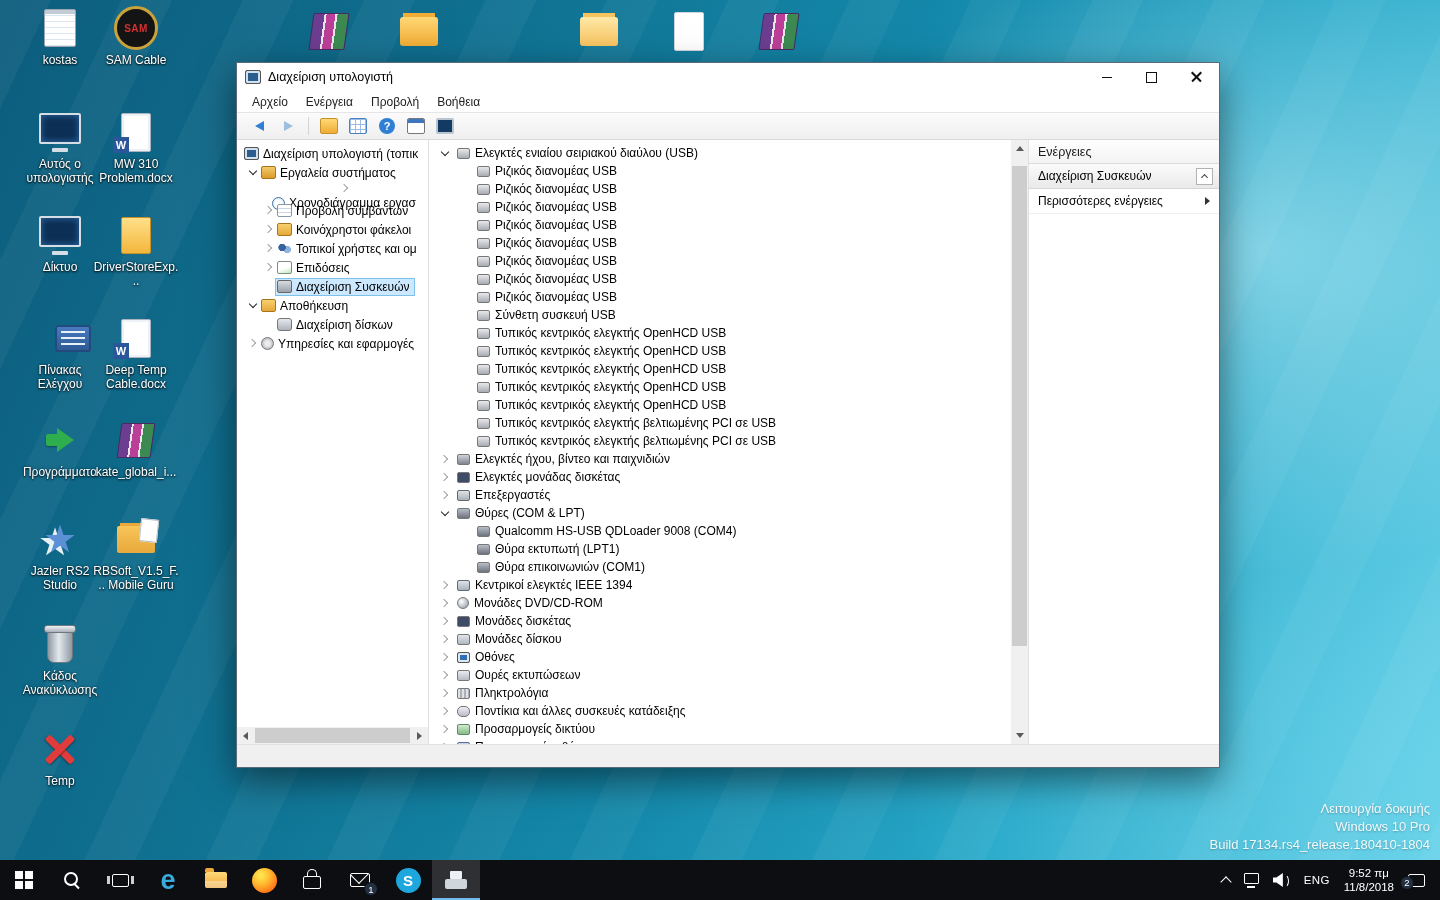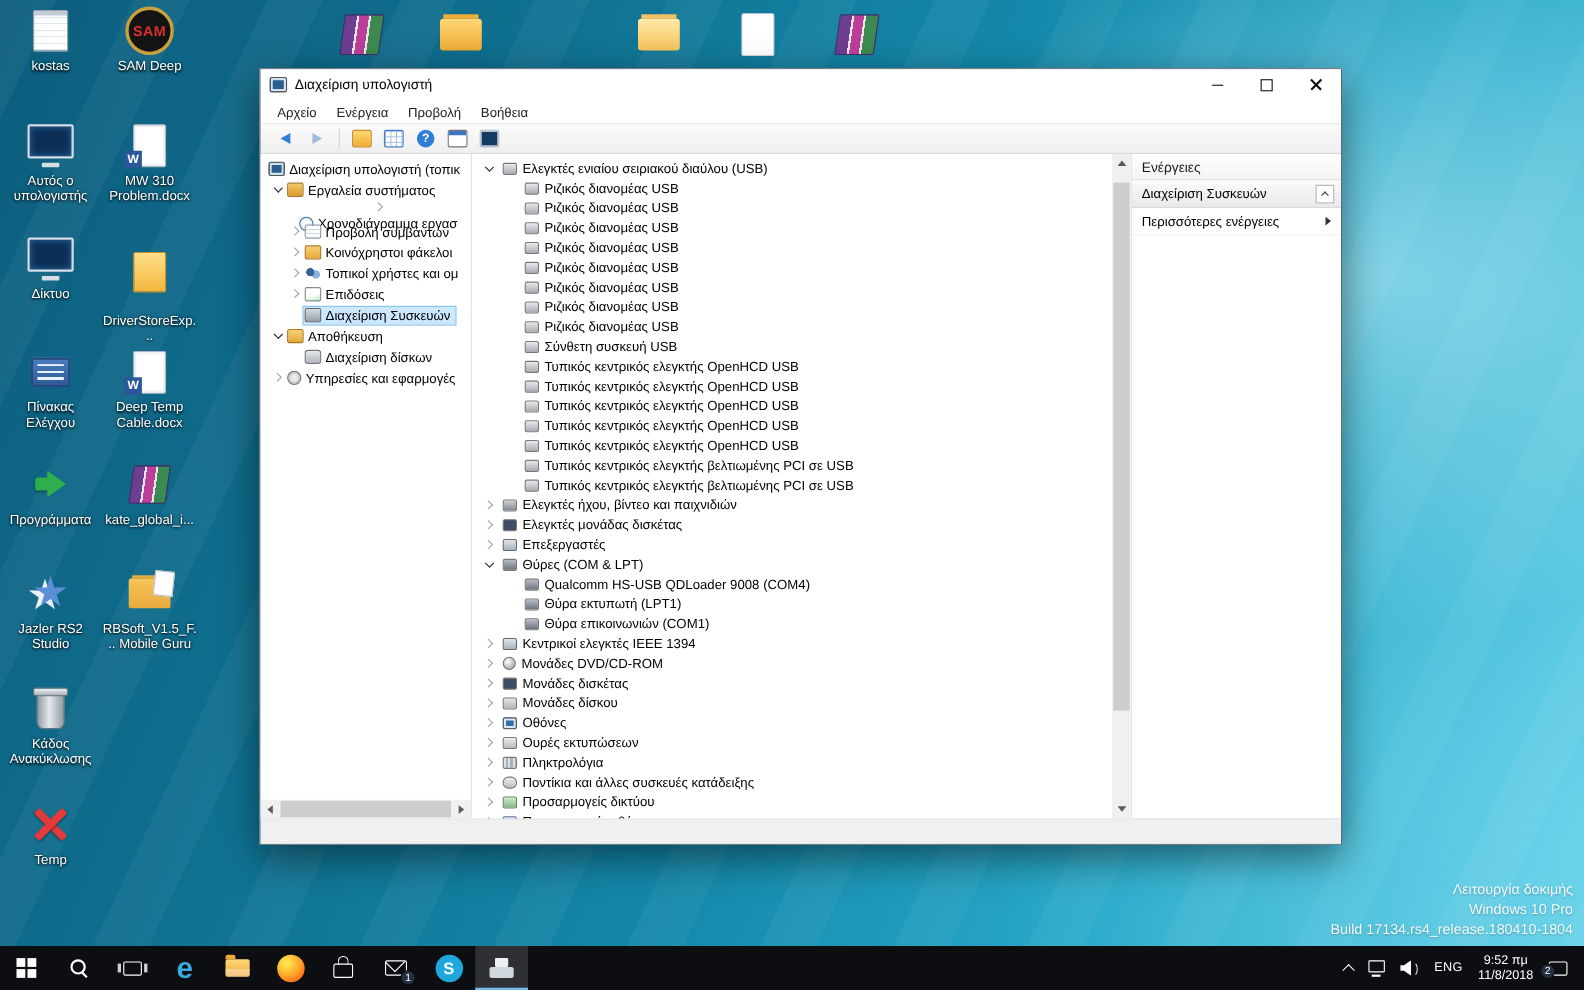--- a/index.html
+++ b/index.html
@@ -7,40 +7,40 @@
 body{font-family:"Liberation Sans",sans-serif;font-size:12px;background:#000}
 .desktop{position:relative;width:1440px;height:900px;overflow:hidden;
  background:
   radial-gradient(ellipse 700px 520px at 88% 28%, rgba(210,248,255,.50), transparent 62%),
   radial-gradient(ellipse 900px 700px at 100% 85%, rgba(130,225,245,.35), transparent 60%),
   linear-gradient(112deg,#0d5d7d 0%,#0f6e8e 25%,#1488aa 52%,#29a9c9 74%,#63cfe6 100%);}
 .desktop::before{content:"";position:absolute;inset:0;z-index:0;pointer-events:none;
  background:repeating-linear-gradient(115deg,rgba(255,255,255,.045) 0 46px,transparent 46px 110px)}
 
 #deskCol1,#deskCol2{position:absolute;top:0;width:90px;height:860px;z-index:1}
-#deskCol1{left:2px}#deskCol2{left:92px}
+#deskCol1{left:16px}#deskCol2{left:92px}
 .ditem{position:absolute;width:88px;display:flex;flex-direction:column;align-items:center;cursor:pointer}
 .dlab{color:#fff;font-size:12px;line-height:14px;text-align:center;max-width:88px;margin-top:3px;
  text-shadow:0 1px 2px rgba(0,0,0,.9),0 0 3px rgba(0,0,0,.55);word-wrap:break-word}
 .dic{height:44px;width:62px;display:flex;align-items:center;justify-content:center;position:relative}
 .dic-notepad::before{content:"";width:30px;height:36px;background:repeating-linear-gradient(#fff 0 5px,#dbe6f1 5px 6px);border:1px solid #9aa5b1;border-radius:2px;box-shadow:inset 0 4px 0 #c3ccd6}
 .dic-monitor::before{content:"";width:38px;height:27px;background:#0c2f55;border:2px solid #d5dde6;border-radius:2px;box-shadow:inset 0 0 7px #2e6da8;margin-bottom:8px}
 .dic-monitor::after{content:"";position:absolute;bottom:2px;width:16px;height:4px;background:#d5dde6;border-radius:1px}
 .dic-cpanel::before{content:"";width:36px;height:27px;border-radius:3px;background:linear-gradient(#4a7ec2,#2c5791);box-shadow:inset 0 0 0 2px #24497c}
 .dic-cpanel::after{content:"";position:absolute;width:24px;height:15px;background:repeating-linear-gradient(#e9f0f8 0 2px,transparent 2px 6px)}
 .dic-arrow::before{content:"";width:13px;height:12px;background:#2fae4e;border-radius:2px;margin-right:-2px;box-shadow:0 1px 2px rgba(0,0,0,.35)}
 .dic-arrow::after{content:"";width:0;height:0;border-top:12px solid transparent;border-bottom:12px solid transparent;border-left:17px solid #2fae4e}
 .dic-star{color:#5b8fd6;font-size:38px;line-height:40px}
 .dic-star::before{content:"★";text-shadow:-5px 3px 0 rgba(255,255,255,.9)}
 .dic-bin::before{content:"";width:24px;height:30px;background:linear-gradient(90deg,#8f98a1,#e3e9ee 45%,#8f98a1);border:1px solid #6f777f;border-radius:3px 3px 7px 7px;margin-top:6px}
 .dic-bin::after{content:"";position:absolute;top:3px;width:30px;height:6px;background:linear-gradient(#eef2f5,#a9b1b9);border:1px solid #6f777f;border-radius:3px}
 .dic-redx::before,.dic-redx::after{content:"";position:absolute;width:36px;height:7px;background:#e23b3b;border-radius:2px;box-shadow:0 1px 2px rgba(0,0,0,.4)}
 .dic-redx::before{transform:rotate(45deg)}.dic-redx::after{transform:rotate(-45deg)}
 .dic-samcast{width:44px;height:44px;border-radius:50%;background:#141414;border:3px solid #caa23c}
-.samtext{color:#d83030;font-weight:bold;font-size:13px;letter-spacing:.5px}
+.samtext{color:#d83030;font-weight:bold;font-size:10px;letter-spacing:.5px}
 .dic-word::before{content:"";width:28px;height:37px;background:#fff;border:1px solid #a9b4c0;border-radius:2px;box-shadow:inset 0 0 0 2px #eef2f6}
 .wbadge{position:absolute;left:8px;bottom:1px;width:16px;height:16px;background:#2b579a;color:#fff;font-size:11px;font-weight:bold;display:flex;align-items:center;justify-content:center}
 .dic-yellowfile::before{content:"";width:28px;height:35px;background:linear-gradient(#ffe08a,#f3b63c);border:1px solid #c8922a;border-radius:2px}
 .dic-winrar::before{content:"";width:32px;height:33px;transform:skewX(-8deg);background:linear-gradient(90deg,#6d3d91 0 30%,#e8e8e8 30% 36%,#bb3f98 36% 62%,#e8e8e8 62% 68%,#3c8a52 68% 100%);border:1px solid #4a2a60;border-radius:2px}
 .dic-folderfile::before{content:"";width:38px;height:27px;background:linear-gradient(#f7c558,#e8a93c);border-radius:2px;box-shadow:0 -6px 0 -3px #e8a93c}
 .dic-folderfile::after{content:"";position:absolute;right:9px;top:2px;width:16px;height:21px;background:#fff;border:1px solid #b9c2cc;transform:rotate(6deg)}
 
 .tic{position:absolute;top:8px;width:62px;height:46px;display:flex;align-items:center;justify-content:center;z-index:1;cursor:pointer}
 .tic-winrar::before{content:"";width:34px;height:35px;transform:skewX(-8deg);background:linear-gradient(90deg,#6d3d91 0 30%,#e8e8e8 30% 36%,#bb3f98 36% 62%,#e8e8e8 62% 68%,#3c8a52 68% 100%);border:1px solid #4a2a60;border-radius:2px}
 .tic-folder::before{content:"";width:38px;height:29px;background:linear-gradient(#ffd876,#f0ac34);border-radius:3px;box-shadow:0 -7px 0 -3px #f0ac34}
@@ -187,21 +187,21 @@
         <div class="dlab">kostas</div>
       </div>
       <div class="ditem" style="top: 110px;">
         <div class="dic dic-monitor"></div>
         <div class="dlab">Αυτός ο υπολογιστής</div>
       </div>
       <div class="ditem" style="top: 213px;">
         <div class="dic dic-monitor"></div>
         <div class="dlab">Δίκτυο</div>
       </div>
-      <div class="ditem" style="top: 316px;">
+      <div class="ditem" style="top: 316px; align-items: flex-end;">
         <div class="dic dic-cpanel"></div>
         <div class="dlab">Πίνακας Ελέγχου</div>
       </div>
       <div class="ditem" style="top: 418px;">
         <div class="dic dic-arrow"></div>
         <div class="dlab">Προγράμματα</div>
       </div>
       <div class="ditem" style="top: 517px;">
         <div class="dic dic-star"></div>
         <div class="dlab">Jazler RS2 Studio</div>
@@ -213,29 +213,29 @@
       <div class="ditem" style="top: 727px;">
         <div class="dic dic-redx"></div>
         <div class="dlab">Temp</div>
       </div>
     </div>
   <div id="deskCol2">
       <div class="ditem" style="top: 6px;">
         <div class="dic dic-samcast">
           <span class="samtext">SAM</span>
         </div>
-        <div class="dlab">SAM Deep</div>
+        <div class="dlab">SAM Cable</div>
       </div>
       <div class="ditem" style="top: 110px;">
         <div class="dic dic-word">
           <span class="wbadge">W</span>
         </div>
         <div class="dlab">MW 310 Problem.docx</div>
       </div>
-      <div class="ditem" style="top: 225px; gap: 12px;">
+      <div class="ditem" style="top: 213px;">
         <div class="dic dic-yellowfile"></div>
         <div class="dlab">DriverStoreExp...</div>
       </div>
       <div class="ditem" style="top: 316px;">
         <div class="dic dic-word">
           <span class="wbadge">W</span>
         </div>
         <div class="dlab">Deep Temp Cable.docx</div>
       </div>
       <div class="ditem" style="top: 418px;">

